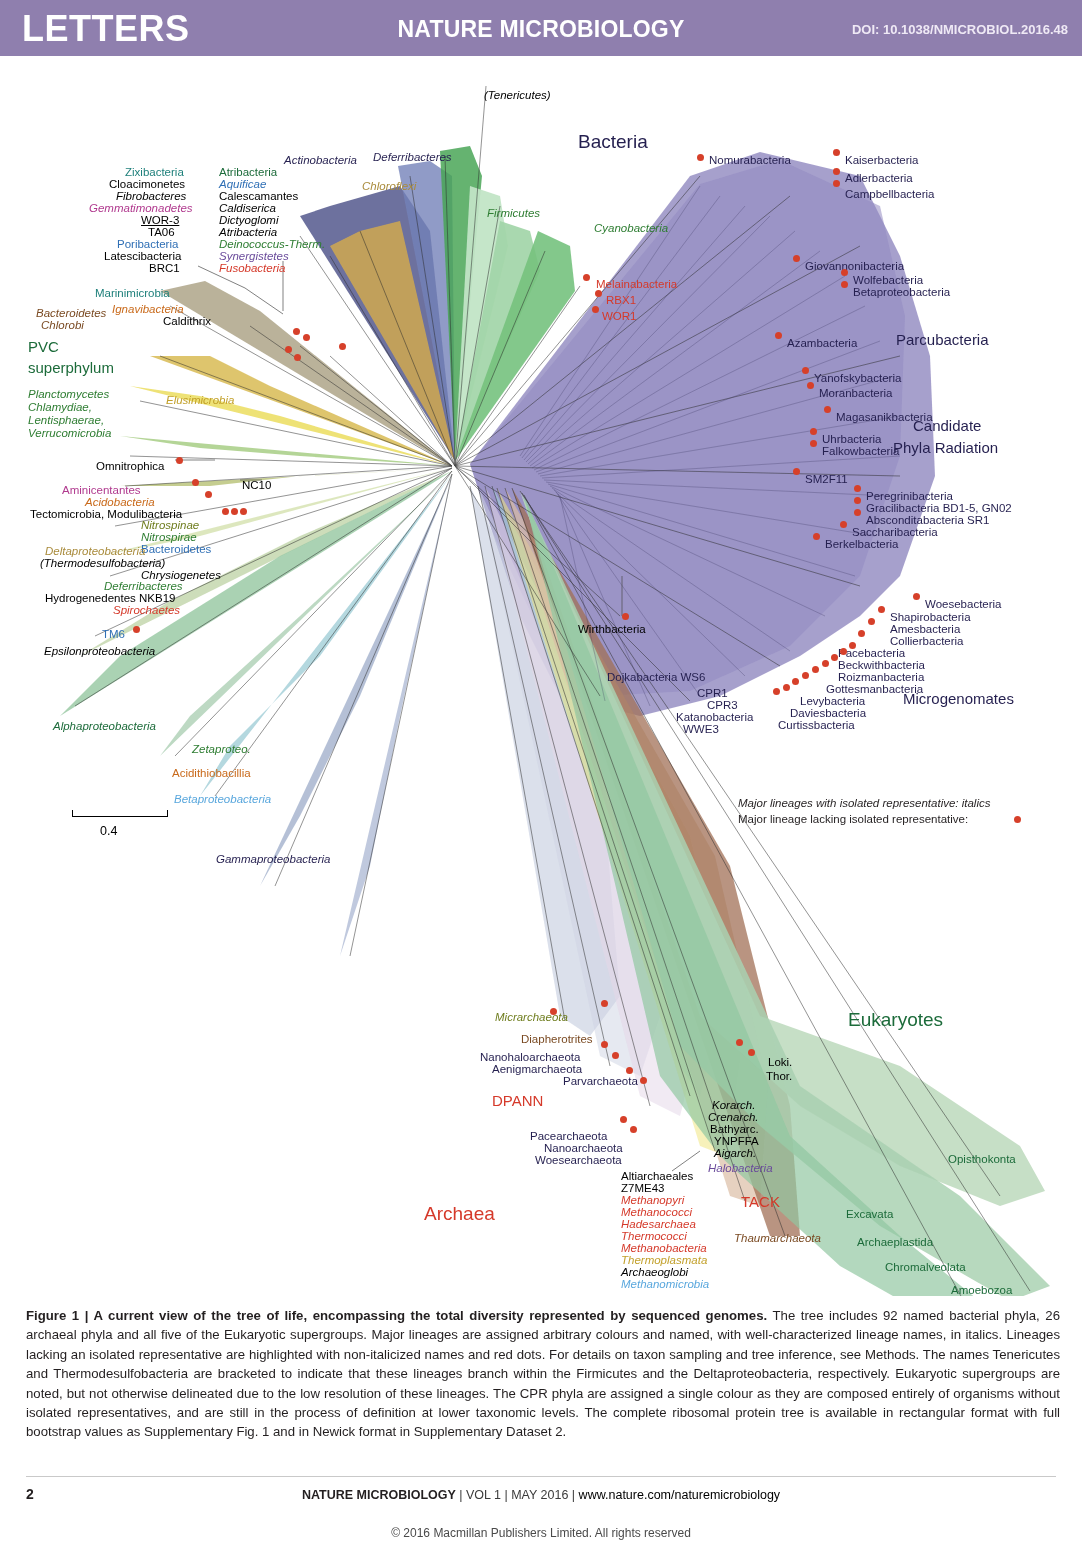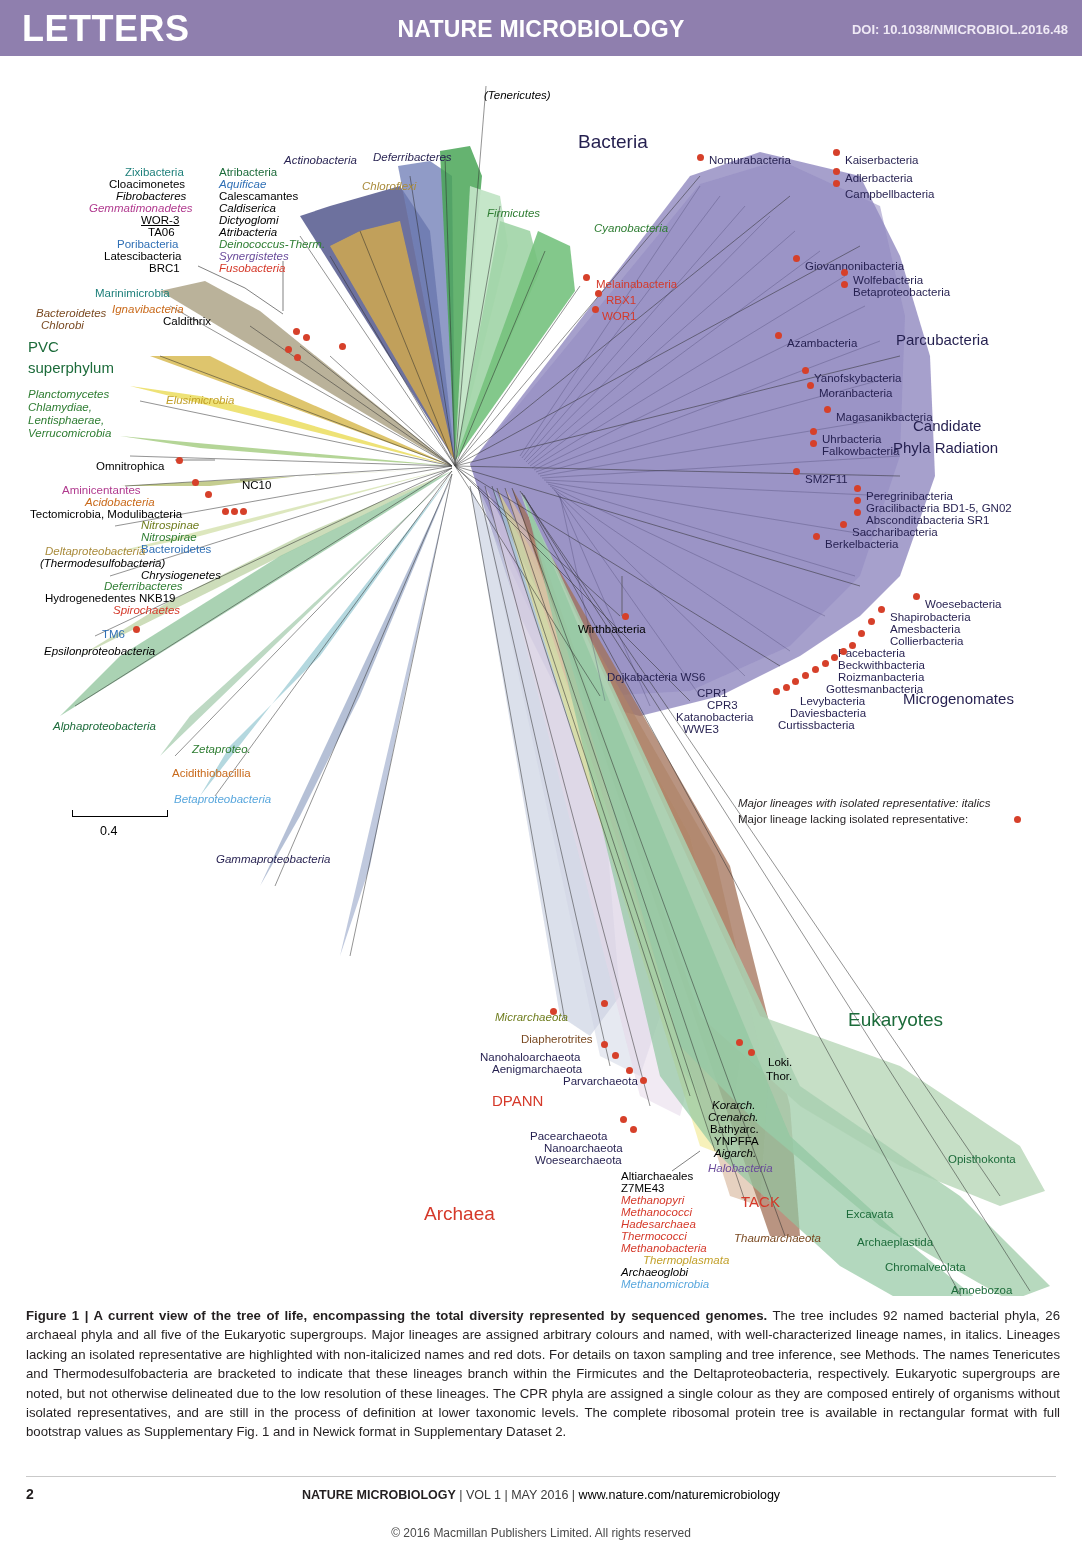--- a/index.html
+++ b/index.html
@@ -323,21 +323,21 @@
       <div class="lab c-dark" style="left: 530px; top: 1074px;">Pacearchaeota</div>
       <div class="lab c-dark" style="left: 544px; top: 1086px;">Nanoarchaeota</div>
       <div class="lab c-dark" style="left: 535px; top: 1098px;">Woesearchaeota</div>
       <div class="lab c-black" style="left: 621px; top: 1114px;">Altiarchaeales</div>
       <div class="lab c-black" style="left: 621px; top: 1126px;">Z7ME43</div>
       <div class="lab c-red it" style="left: 621px; top: 1138px;">Methanopyri</div>
       <div class="lab c-red it" style="left: 621px; top: 1150px;">Methanococci</div>
       <div class="lab c-red it" style="left: 621px; top: 1162px;">Hadesarchaea</div>
       <div class="lab c-red it" style="left: 621px; top: 1174px;">Thermococci</div>
       <div class="lab c-red it" style="left: 621px; top: 1186px;">Methanobacteria</div>
-      <div class="lab c-gold it" style="left: 621px; top: 1198px; margin-left: 22px;">Thermoplasmata</div>
+      <div class="lab c-gold it" style="left: 621px; top: 1198px;">Thermoplasmata</div>
       <div class="lab c-black it" style="left: 621px; top: 1210px;">Archaeoglobi</div>
       <div class="lab c-lblue it" style="left: 621px; top: 1222px;">Methanomicrobia</div>
       <div class="lab c-black it" style="left: 712px; top: 1043px;">Korarch.</div>
       <div class="lab c-black it" style="left: 708px; top: 1055px;">Crenarch.</div>
       <div class="lab c-black" style="left: 710px; top: 1067px;">Bathyarc.</div>
       <div class="lab c-black" style="left: 714px; top: 1079px;">YNPFFA</div>
       <div class="lab c-black it" style="left: 714px; top: 1091px;">Aigarch.</div>
       <div class="lab c-purple it" style="left: 708px; top: 1106px;">Halobacteria</div>
       <div class="lab c-brown it" style="left: 734px; top: 1176px;">Thaumarchaeota</div>
       <div class="lab c-black" style="left: 768px; top: 1000px;">Loki.</div>

